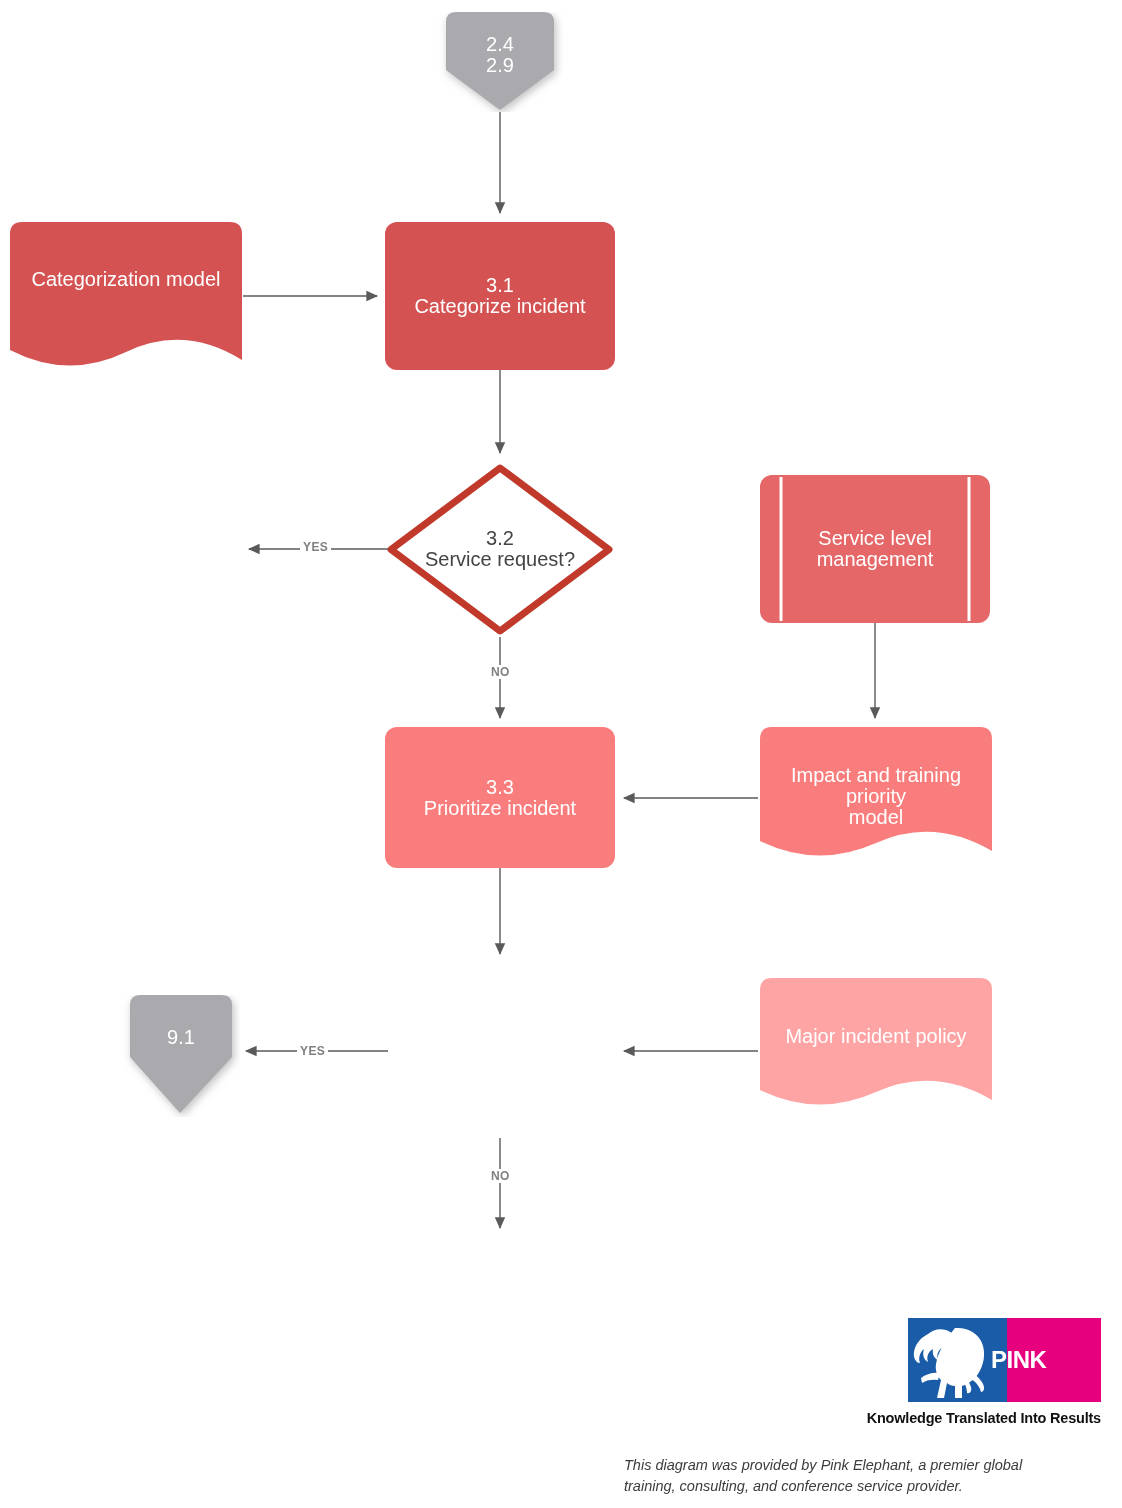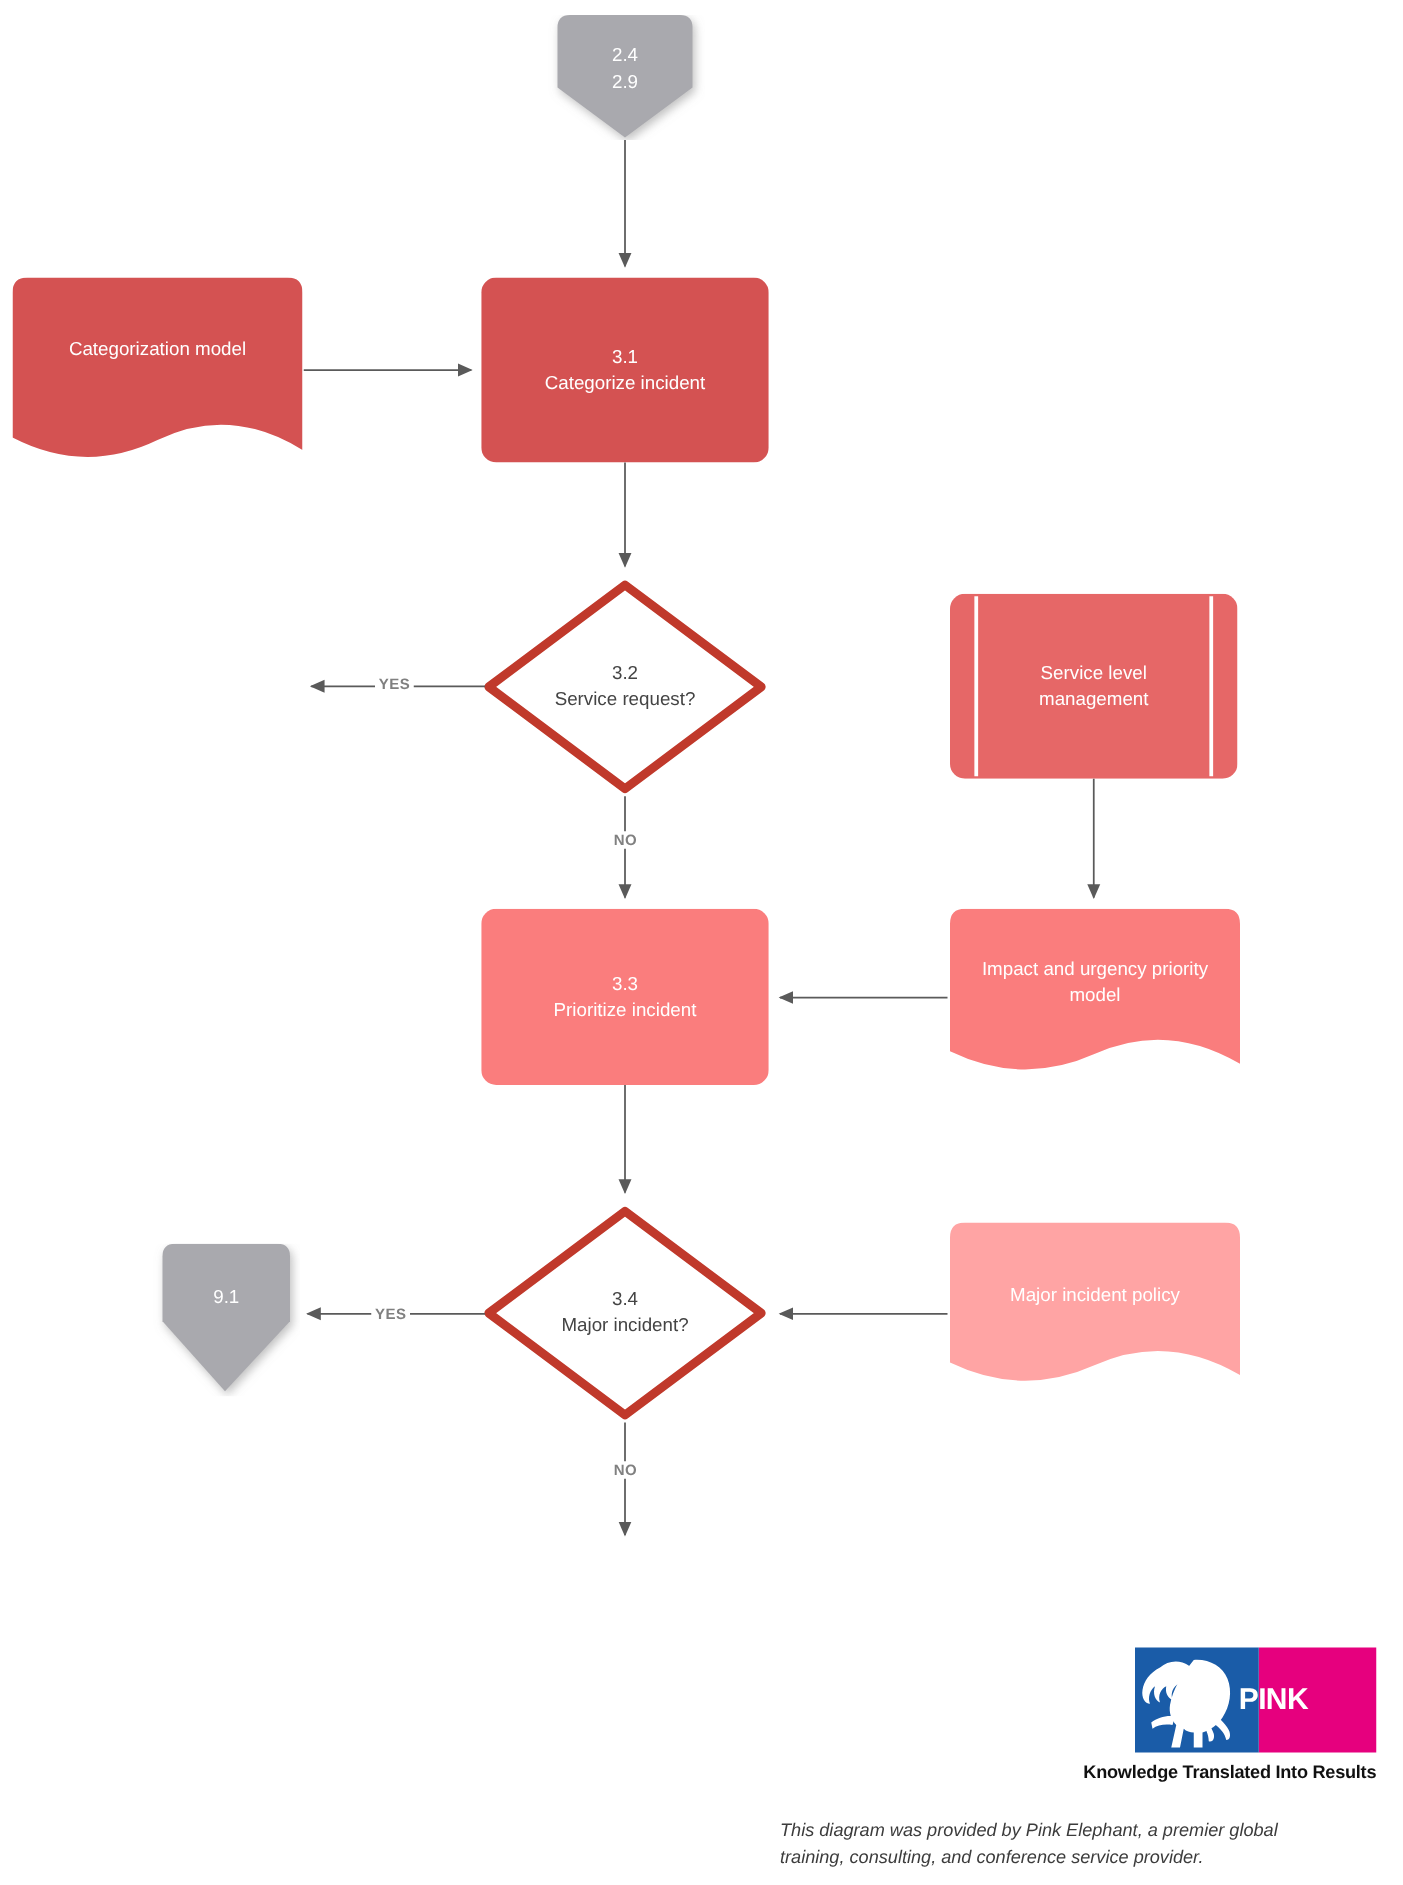--- a/index.html
+++ b/index.html
@@ -20,21 +20,21 @@
   .node {
     position: absolute;
     box-sizing: border-box;
   }
   .node-label {
     position: absolute;
     left: 0;
     right: 0;
     text-align: center;
     color: #ffffff;
-    font-size: 15px;
+    font-size: 20px;
     line-height: 21px;
     white-space: pre-line;
     pointer-events: none;
   }
   .node-label.dark {
     color: #444444;
   }
   .svgwrap {
     position: absolute;
     left: 0;
@@ -180,43 +180,36 @@
       <rect x="0" y="0" width="230" height="141" rx="12" ry="12" fill="#FA7D7D"></rect>
     </svg>
     <div class="node-label" style="top:50px;">3.3
 Prioritize incident</div>
   </div>
 
   <div class="node" style="left:760px; top:727px; width:232px; height:136px;">
     <svg width="232" height="136" viewBox="0 0 232 136">
       <path d="M0,12 Q0,0 12,0 L220,0 Q232,0 232,12 L232,124 Q174,90 116,116 Q58,142 0,114 Z" fill="#FA7D7D"></path>
     </svg>
-    <div class="node-label" style="top:38px;">Impact and urgency priority
+    <div class="node-label" style="top:38px;">Impact and training priority
 model</div>
   </div>
 
   <div class="node" style="left:122px; top:995px; width:118px; height:122px;">
     <svg width="118" height="122" viewBox="0 0 118 122">
       <defs>
         <filter id="sh2" x="-30%" y="-30%" width="170%" height="170%">
           <feDropShadow dx="2" dy="3" stdDeviation="4" flood-color="#8a8a8a" flood-opacity="0.55"></feDropShadow>
         </filter>
       </defs>
       <path filter="url(#sh2)" d="M8,10 Q8,0 18,0 L100,0 Q110,0 110,10 L110,62 L58,118 L8,62 Z" fill="#A9A9AE"></path>
     </svg>
     <div class="node-label" style="top:32px;">9.1</div>
   </div>
 
-  <div class="node" style="left:385px; top:963px; width:230px; height:175px;">
-    <svg width="230" height="175" viewBox="0 0 230 175">
-      <path d="M115,6 L224,87.5 L115,169 L6,87.5 Z" fill="#ffffff" stroke="#C0392B" stroke-width="7" stroke-linejoin="round"></path>
-    </svg>
-    <div class="node-label dark" style="top:66px;">3.4
-Major incident?</div>
-  </div>
 
   <div class="node" style="left:760px; top:978px; width:232px; height:134px;">
     <svg width="232" height="134" viewBox="0 0 232 134">
       <path d="M0,12 Q0,0 12,0 L220,0 Q232,0 232,12 L232,122 Q174,88 116,114 Q58,140 0,112 Z" fill="#FFA4A4"></path>
     </svg>
     <div class="node-label" style="top:48px;">Major incident policy</div>
   </div>
 
 
   <svg class="svgwrap">

